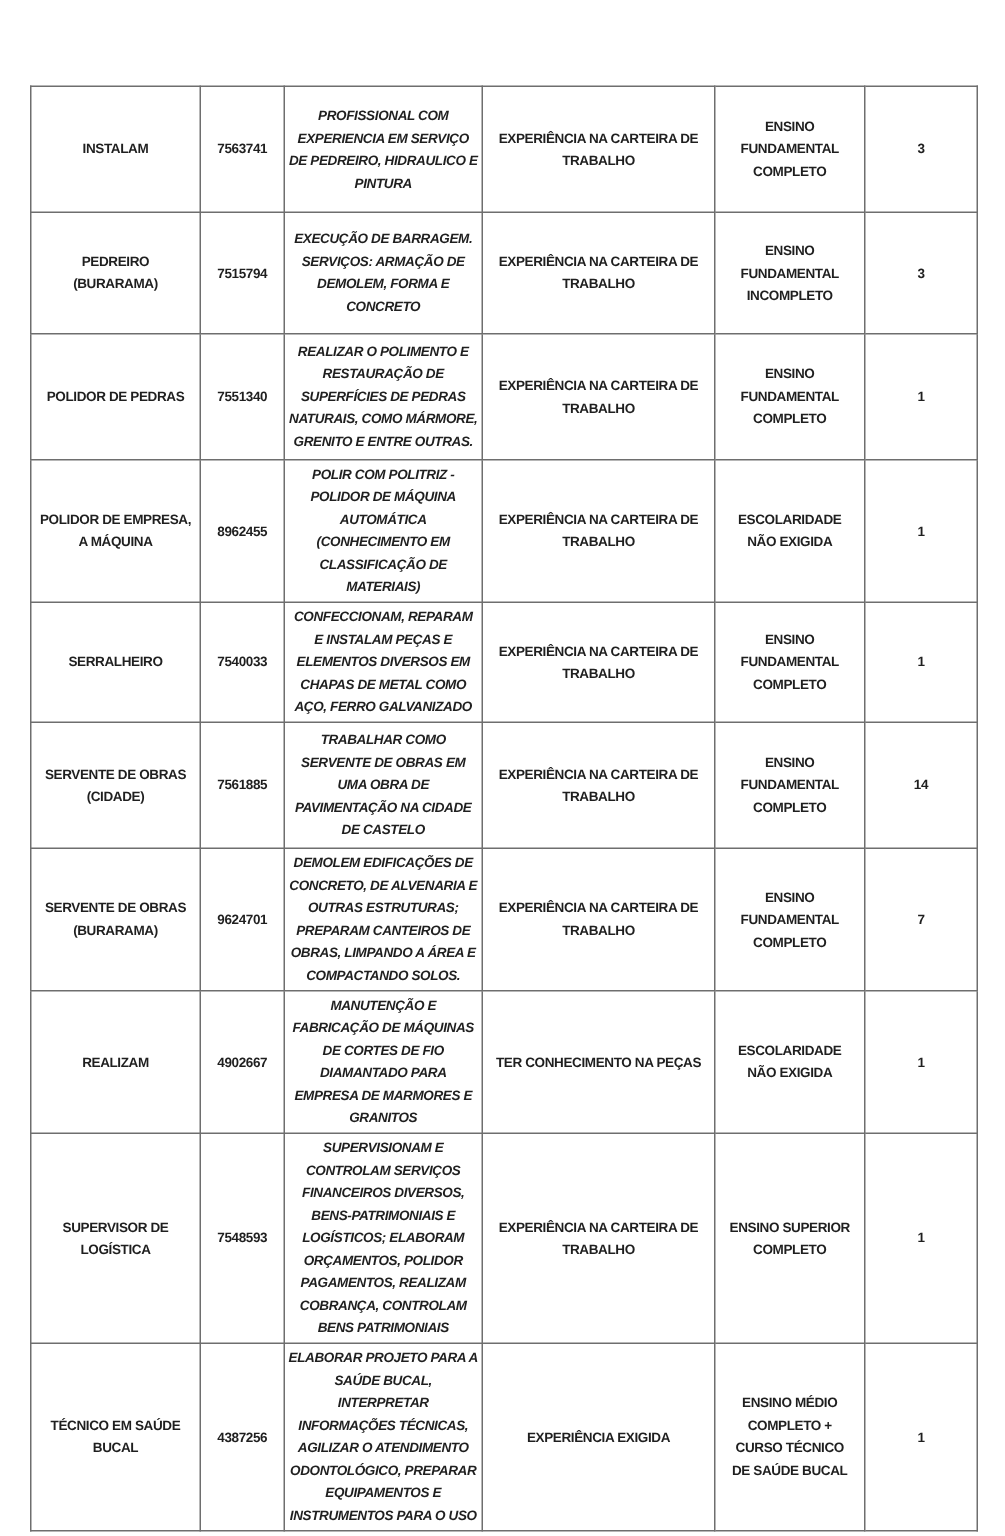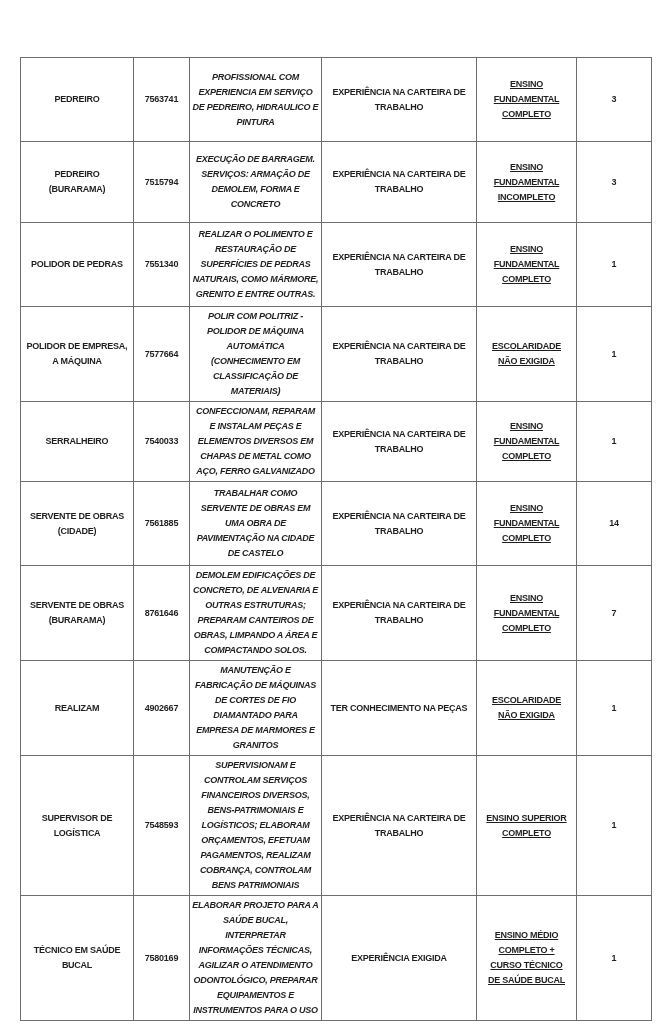--- a/index.html
+++ b/index.html
@@ -36,21 +36,21 @@
     font-family: "Liberation Sans", "DejaVu Sans", sans-serif;
     font-weight: bold;
     font-size: 9px;
     line-height: 15px;
     letter-spacing: -0.25px;
     color: #1f1f1f;
     padding: 2px 6px;
     overflow: hidden;
   }
   table.vagas td.desc { padding: 2px 2px; font-style: italic; }
-  table.vagas td.edu  { padding: 2px 8px; text-decoration: underline; }
+  table.vagas td.edu  { padding: 2px 8px; }
   table.vagas td.occ  { padding: 2px 5px; }
 
   table.vagas tr:nth-child(1)  { height: 84px;  }
   table.vagas tr:nth-child(2)  { height: 81px;  }
   table.vagas tr:nth-child(3)  { height: 84px;  }
   table.vagas tr:nth-child(4)  { height: 85px;  }
   table.vagas tr:nth-child(5)  { height: 80px;  }
   table.vagas tr:nth-child(6)  { height: 84px;  }
   table.vagas tr:nth-child(7)  { height: 79px;  }
   table.vagas tr:nth-child(8)  { height: 91px;  }
@@ -65,21 +65,21 @@
     <colgroup>
       <col class="c-occupation">
         <col class="c-code">
         <col class="c-desc">
       <col class="c-exp">
         <col class="c-edu">
         <col class="c-count">
     </colgroup>
     <tbody>
       <tr>
-        <td class="occ">PEDREIRO</td>
+        <td class="occ">INSTALAM</td>
         <td class="code">7563741</td>
         <td class="desc">PROFISSIONAL COM EXPERIENCIA EM SERVIÇO DE PEDREIRO, HIDRAULICO E PINTURA</td>
         <td class="exp">EXPERIÊNCIA NA CARTEIRA DE TRABALHO</td>
         <td class="edu">ENSINO FUNDAMENTAL COMPLETO</td>
         <td class="count">3</td>
       </tr>
       <tr>
         <td class="occ">PEDREIRO (BURARAMA)</td>
         <td class="code">7515794</td>
         <td class="desc">EXECUÇÃO DE BARRAGEM. SERVIÇOS: ARMAÇÃO DE DEMOLEM, FORMA E CONCRETO</td>
@@ -90,21 +90,21 @@
       <tr>
         <td class="occ">POLIDOR DE PEDRAS</td>
         <td class="code">7551340</td>
         <td class="desc">REALIZAR O POLIMENTO E RESTAURAÇÃO DE SUPERFÍCIES DE PEDRAS NATURAIS, COMO MÁRMORE, GRENITO E ENTRE OUTRAS.</td>
         <td class="exp">EXPERIÊNCIA NA CARTEIRA DE TRABALHO</td>
         <td class="edu">ENSINO FUNDAMENTAL COMPLETO</td>
         <td class="count">1</td>
       </tr>
       <tr>
         <td class="occ">POLIDOR DE EMPRESA, A MÁQUINA</td>
-        <td class="code">7577664</td>
+        <td class="code">8962455</td>
         <td class="desc">POLIR COM POLITRIZ - POLIDOR DE MÁQUINA AUTOMÁTICA (CONHECIMENTO EM CLASSIFICAÇÃO DE MATERIAIS)</td>
         <td class="exp">EXPERIÊNCIA NA CARTEIRA DE TRABALHO</td>
         <td class="edu">ESCOLARIDADE NÃO EXIGIDA</td>
         <td class="count">1</td>
       </tr>
       <tr>
         <td class="occ">SERRALHEIRO</td>
         <td class="code">7540033</td>
         <td class="desc">CONFECCIONAM, REPARAM E INSTALAM PEÇAS E ELEMENTOS DIVERSOS EM CHAPAS DE METAL COMO AÇO, FERRO GALVANIZADO</td>
         <td class="exp">EXPERIÊNCIA NA CARTEIRA DE TRABALHO</td>
@@ -114,45 +114,45 @@
       <tr>
         <td class="occ">SERVENTE DE OBRAS (CIDADE)</td>
         <td class="code">7561885</td>
         <td class="desc">TRABALHAR COMO SERVENTE DE OBRAS EM UMA OBRA DE PAVIMENTAÇÃO NA CIDADE DE CASTELO</td>
         <td class="exp">EXPERIÊNCIA NA CARTEIRA DE TRABALHO</td>
         <td class="edu">ENSINO FUNDAMENTAL COMPLETO</td>
         <td class="count">14</td>
       </tr>
       <tr>
         <td class="occ">SERVENTE DE OBRAS (BURARAMA)</td>
-        <td class="code">8761646</td>
+        <td class="code">9624701</td>
         <td class="desc">DEMOLEM EDIFICAÇÕES DE CONCRETO, DE ALVENARIA E OUTRAS ESTRUTURAS; PREPARAM CANTEIROS DE OBRAS, LIMPANDO A ÁREA E COMPACTANDO SOLOS.</td>
         <td class="exp">EXPERIÊNCIA NA CARTEIRA DE TRABALHO</td>
         <td class="edu">ENSINO FUNDAMENTAL COMPLETO</td>
         <td class="count">7</td>
       </tr>
       <tr>
         <td class="occ">REALIZAM</td>
         <td class="code">4902667</td>
         <td class="desc">MANUTENÇÃO E FABRICAÇÃO DE MÁQUINAS DE CORTES DE FIO DIAMANTADO PARA EMPRESA DE MARMORES E GRANITOS</td>
         <td class="exp">TER CONHECIMENTO NA PEÇAS</td>
         <td class="edu">ESCOLARIDADE NÃO EXIGIDA</td>
         <td class="count">1</td>
       </tr>
       <tr>
         <td class="occ">SUPERVISOR DE LOGÍSTICA</td>
         <td class="code">7548593</td>
-        <td class="desc">SUPERVISIONAM E CONTROLAM SERVIÇOS FINANCEIROS DIVERSOS, BENS-PATRIMONIAIS E LOGÍSTICOS; ELABORAM ORÇAMENTOS, EFETUAM PAGAMENTOS, REALIZAM COBRANÇA, CONTROLAM BENS PATRIMONIAIS</td>
+        <td class="desc">SUPERVISIONAM E CONTROLAM SERVIÇOS FINANCEIROS DIVERSOS, BENS-PATRIMONIAIS E LOGÍSTICOS; ELABORAM ORÇAMENTOS, POLIDOR PAGAMENTOS, REALIZAM COBRANÇA, CONTROLAM BENS PATRIMONIAIS</td>
         <td class="exp">EXPERIÊNCIA NA CARTEIRA DE TRABALHO</td>
         <td class="edu">ENSINO SUPERIOR COMPLETO</td>
         <td class="count">1</td>
       </tr>
       <tr>
         <td class="occ">TÉCNICO EM SAÚDE BUCAL</td>
-        <td class="code">7580169</td>
+        <td class="code">4387256</td>
         <td class="desc">ELABORAR PROJETO PARA A SAÚDE BUCAL, INTERPRETAR INFORMAÇÕES TÉCNICAS, AGILIZAR O ATENDIMENTO ODONTOLÓGICO, PREPARAR EQUIPAMENTOS E INSTRUMENTOS PARA O USO</td>
         <td class="exp">EXPERIÊNCIA EXIGIDA</td>
         <td class="edu">ENSINO MÉDIO COMPLETO + CURSO TÉCNICO DE SAÚDE BUCAL</td>
         <td class="count">1</td>
       </tr>
     </tbody>
   </table>
 </div>
 
 </body></html>

